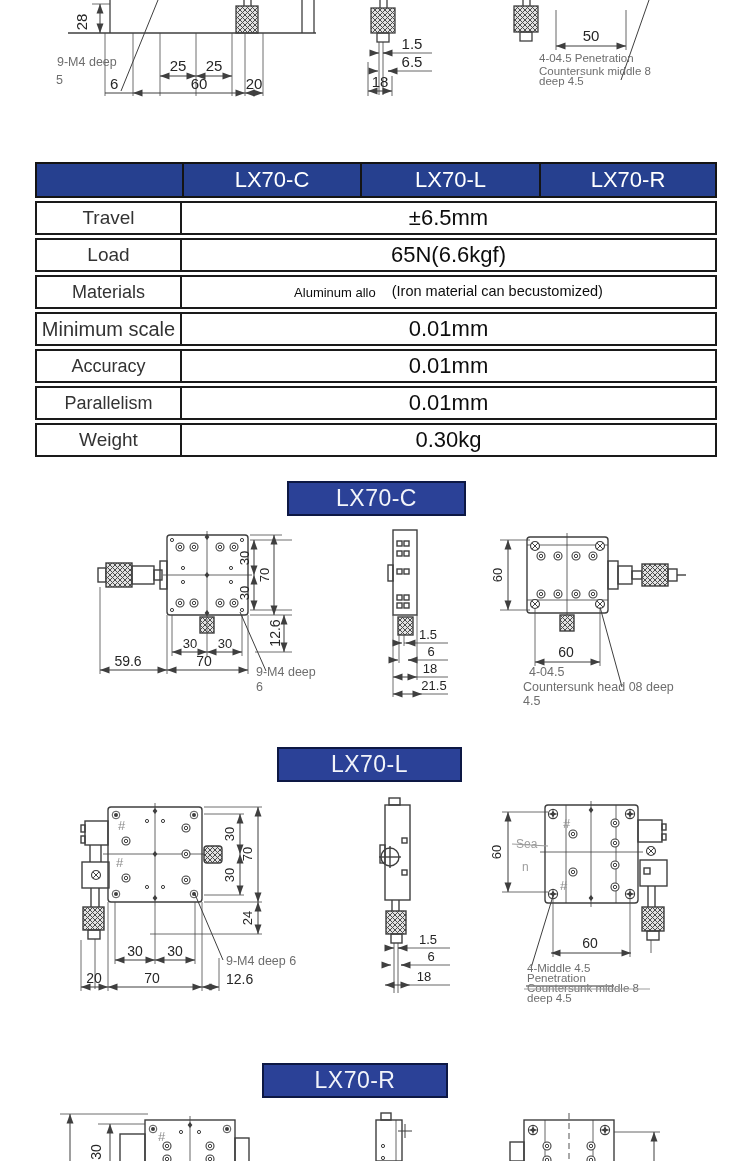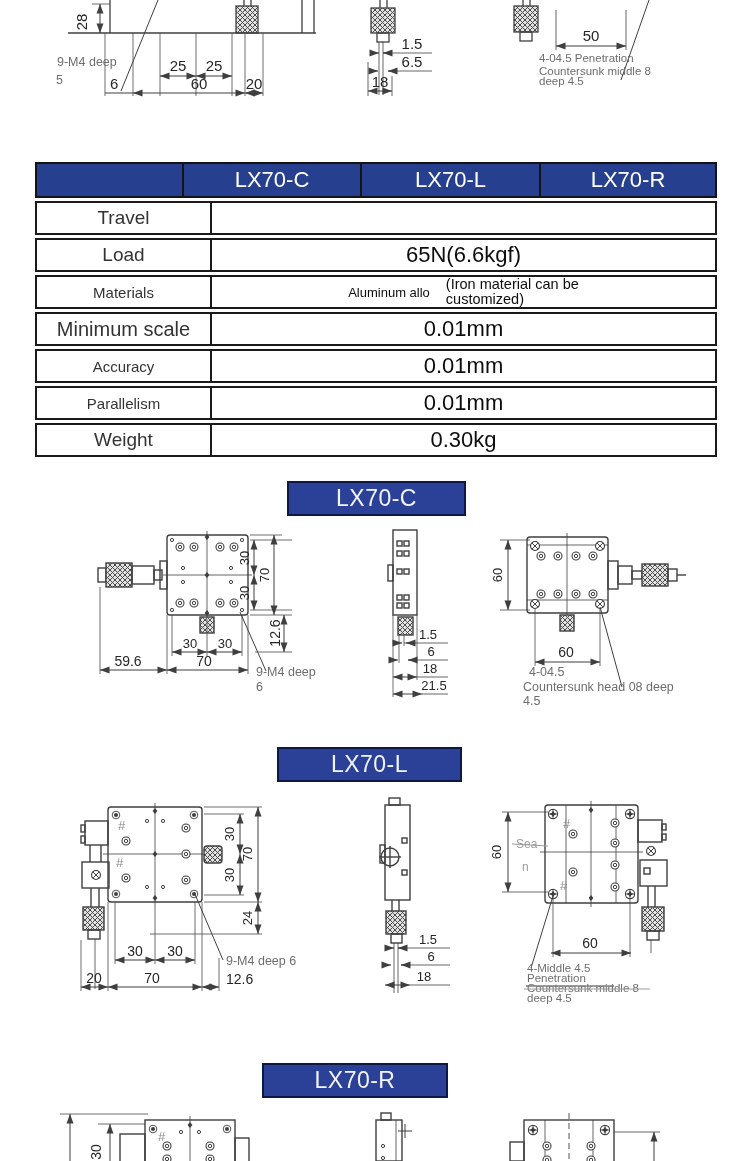--- a/index.html
+++ b/index.html
@@ -18,26 +18,26 @@
 .mid{text-anchor:middle}
 
 .spec-table{position:absolute;left:35px;top:162px;width:682px}
 .thead{display:flex;background:#26408f;border:2px solid #141414;height:36px}
 .th{color:#fff;font-size:22px;display:flex;align-items:center;justify-content:center;border-left:2px solid #141414}
 .th.c0{width:145px;border-left:none}
 .th.c1{width:178px}
 .th.c2{width:179px}
 .th.c3{flex:1}
 .trow{display:flex;border:2px solid #1a1a1a;margin-top:3px;height:34px;background:#fff}
-.tlabel{width:175px;border-right:2px solid #1a1a1a;display:flex;align-items:center;justify-content:center;color:#333;font-size:19px}
-.tlabel.sm{font-size:15px}
+.tlabel{width:145px;border-right:2px solid #1a1a1a;display:flex;align-items:center;justify-content:center;color:#333;font-size:19px}
+.tlabel.sm{font-size:18px}
 .tlabel.xs{font-size:20px}
 .tvalue{flex:1;display:flex;align-items:center;justify-content:center;color:#0d0d0d;font-size:22px}
 .tvalue.mat{font-size:13px;gap:16px}
-.mat-note{display:inline-flex;flex-direction:column;align-items:flex-start;font-size:14.5px;line-height:1.05}
+.mat-note{display:inline-flex;flex-direction:row;align-items:center;font-size:14.5px;line-height:1.05}
 
 .banner{position:absolute;background:#2b4197;border:2px solid #0d1844;color:#f2f4fa;display:flex;align-items:center;justify-content:center;font-size:23px;letter-spacing:.5px}
 #b-c{left:287px;top:481px;width:179px;height:35px}
 #b-l{left:277px;top:747px;width:185px;height:35px}
 #b-r{left:262px;top:1063px;width:186px;height:35px}
 </style>
 </head>
 <body>
 
 <div class="page">
@@ -155,20 +155,21 @@
 
 <div class="spec-table">
   <div class="thead">
     <div class="th c0"></div>
     <div class="th c1">LX70-C</div>
     <div class="th c2">LX70-L</div>
     <div class="th c3">LX70-R</div>
   </div>
   <div class="trow">
     <div class="tlabel">Travel</div>
+    <div class="tvalue">±6.5mm</div>
   </div>
   <div class="trow">
     <div class="tlabel">Load</div>
     <div class="tvalue">65N(6.6kgf)</div>
   </div>
   <div class="trow">
     <div class="tlabel sm">Materials</div>
     <div class="tvalue mat">
       <span>Aluminum allo</span>
       <span class="mat-note">

